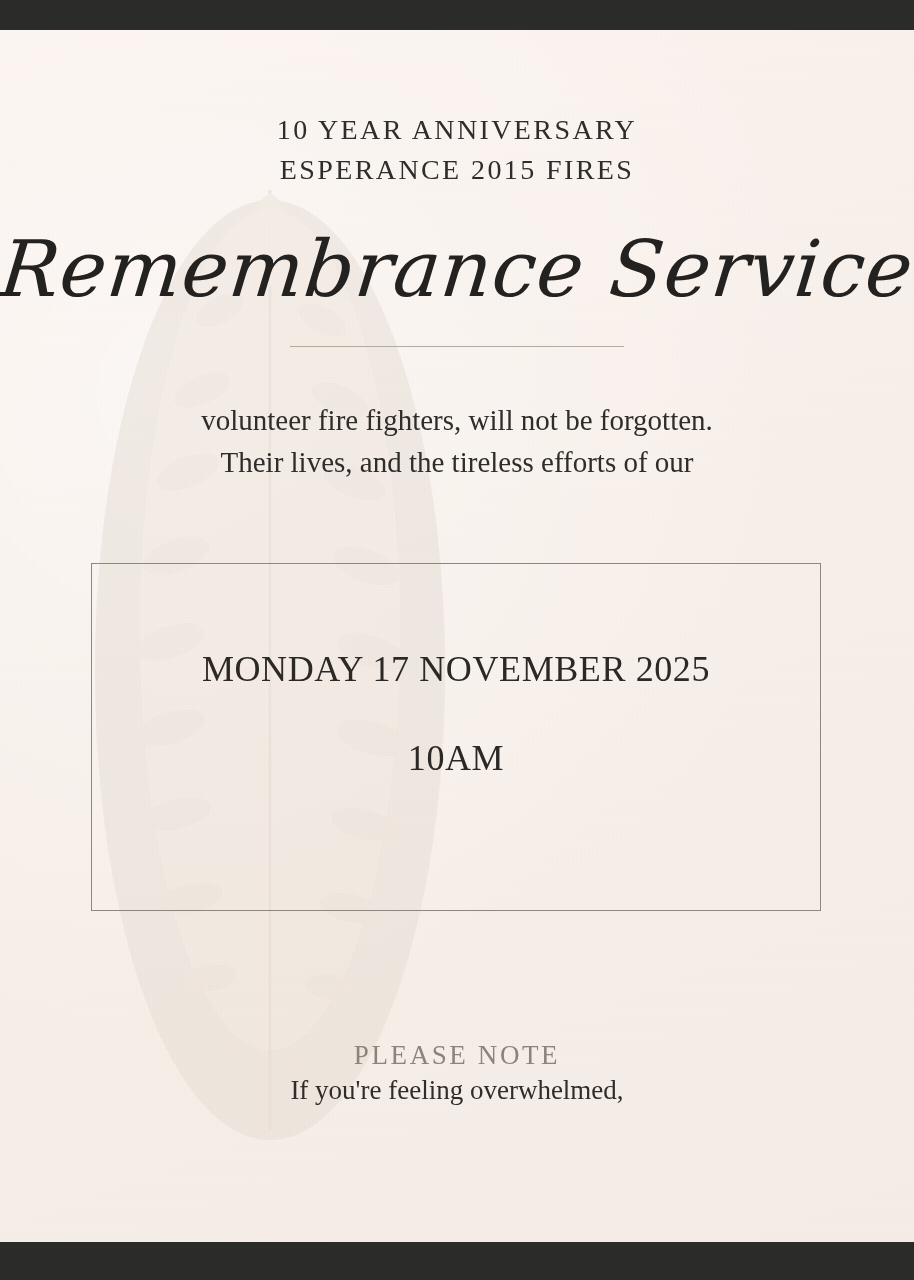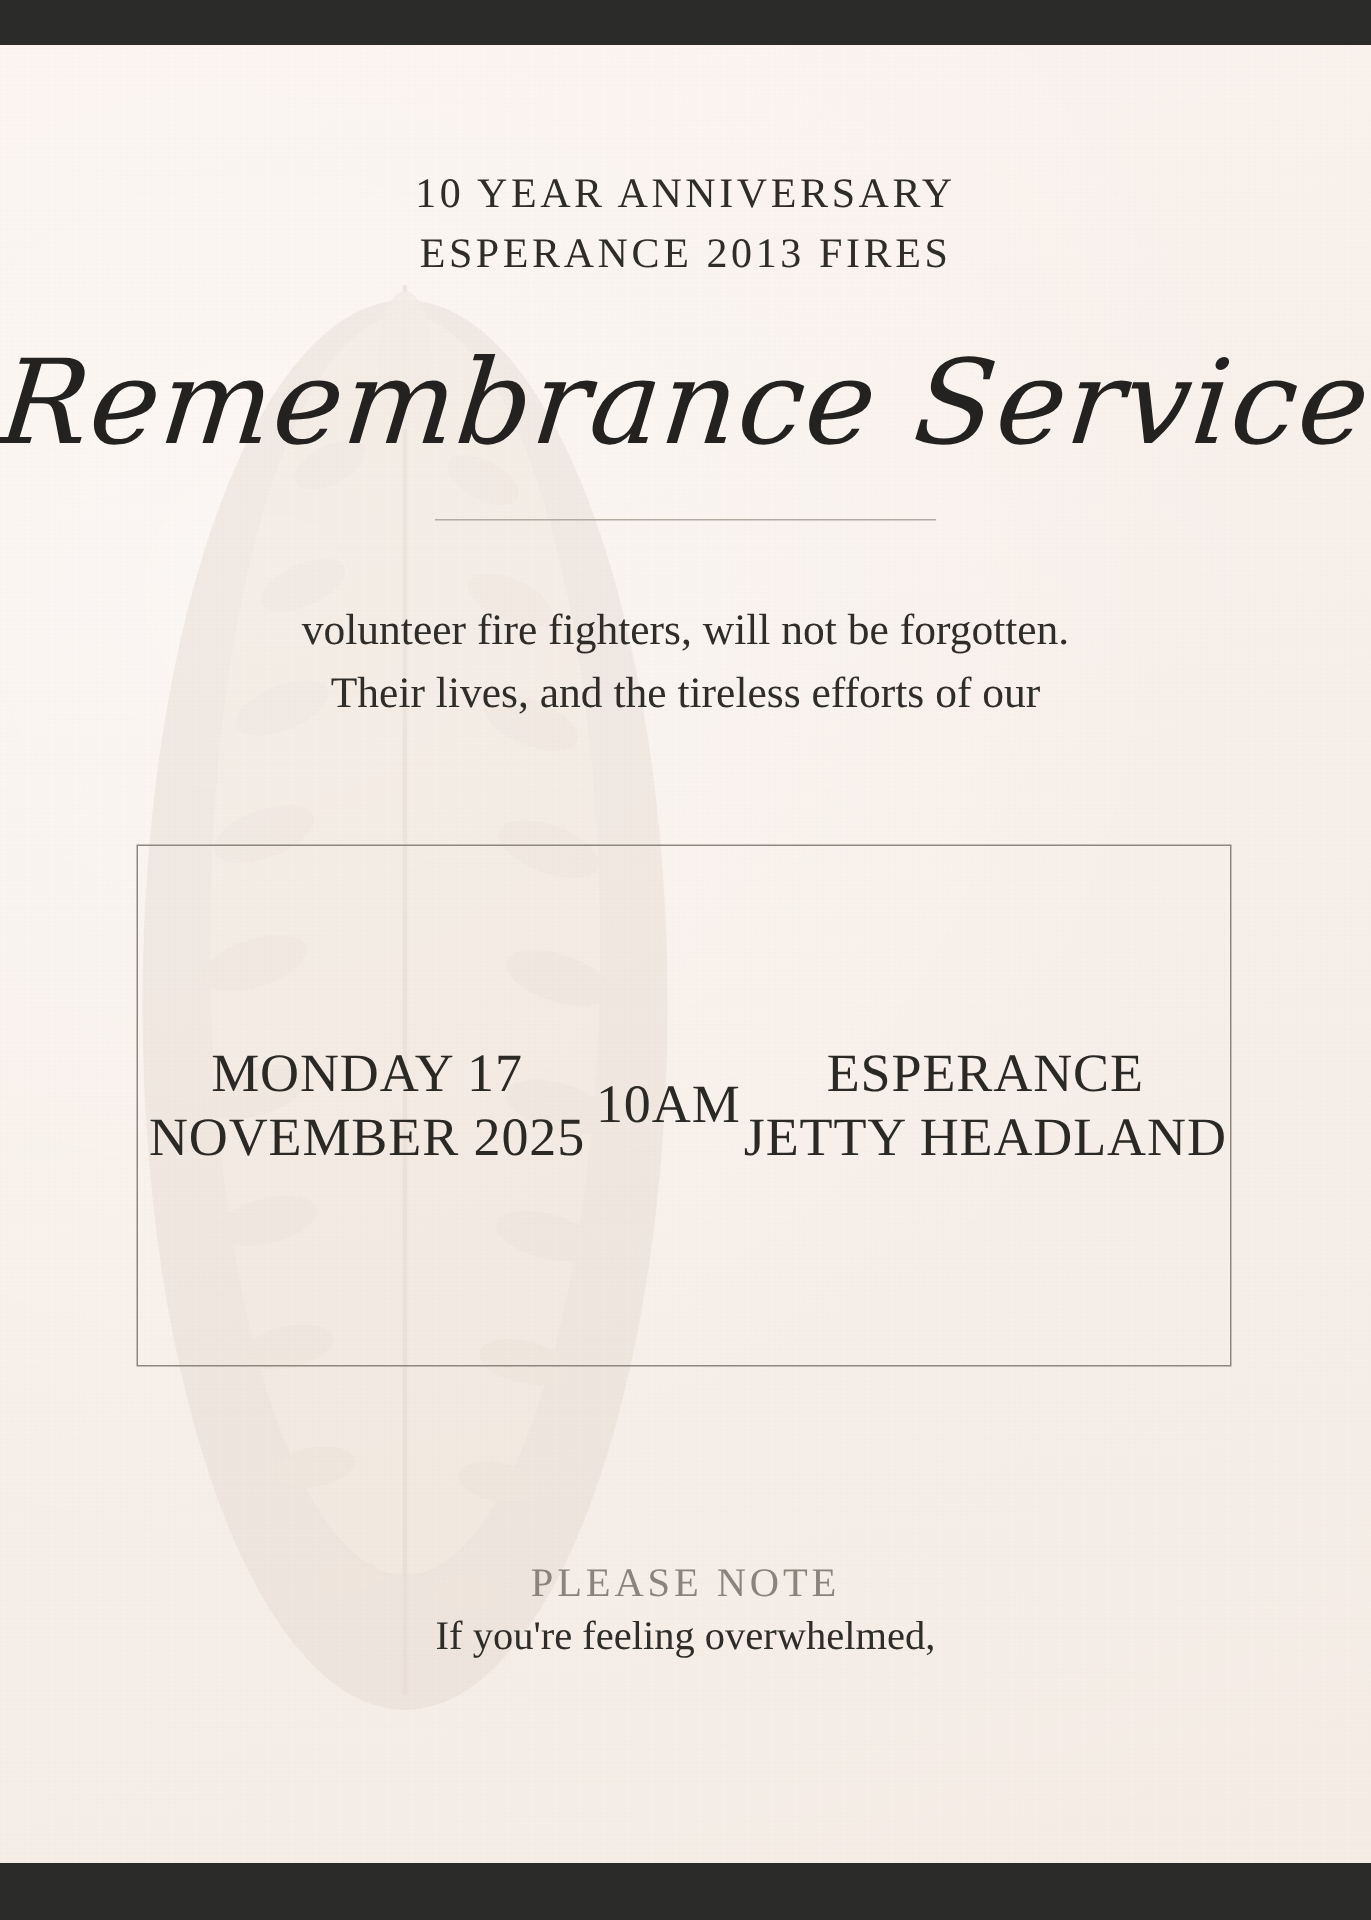--- a/index.html
+++ b/index.html
@@ -112,21 +112,21 @@
 
   #details-box {
     position: absolute;
     left: 91px;
     top: 533px;
     width: 730px;
     height: 348px;
     border: 1px solid #8e8780;
     box-sizing: border-box;
     display: flex;
-    flex-direction: row;
+    flex-direction: column;
     justify-content: center;
     align-items: center;
   }
   .detail-line {
     font-size: 36px;
     letter-spacing: 0.6px;
     line-height: 1.2;
     color: #2b2926;
     margin: 0;
   }
@@ -195,38 +195,37 @@
         <ellipse cx="300" cy="170" rx="18" ry="46"></ellipse>
       </g>
     </svg>
 
     <div id="grain"></div>
 
     <div id="content">
 
       <div id="eyebrow-block">
         <div class="eyebrow">10 YEAR ANNIVERSARY</div>
-        <div class="eyebrow">ESPERANCE 2013 FIRES</div>
+        <div class="eyebrow">ESPERANCE 2015 FIRES</div>
       </div>
 
       <div class="script-title">Remembrance Service</div>
 
       <div class="rule"></div>
 
       <div class="lede">
         <div>volunteer fire fighters, will not be forgotten.</div>
         <div>Their lives, and the tireless efforts of our</div>
       </div>
 
       <div id="details-box">
         <div class="detail-line">MONDAY 17 NOVEMBER 2025</div>
         <div class="detail-gap-1"></div>
         <div class="detail-line">10AM</div>
         <div class="detail-gap-2"></div>
-        <div class="detail-line">ESPERANCE JETTY HEADLAND</div>
       </div>
 
       <div id="note-block">
         <div class="note-heading">PLEASE NOTE</div>
         <div class="note-body">
           <div>If you're feeling overwhelmed,</div>
         </div>
       </div>
 
     </div>

